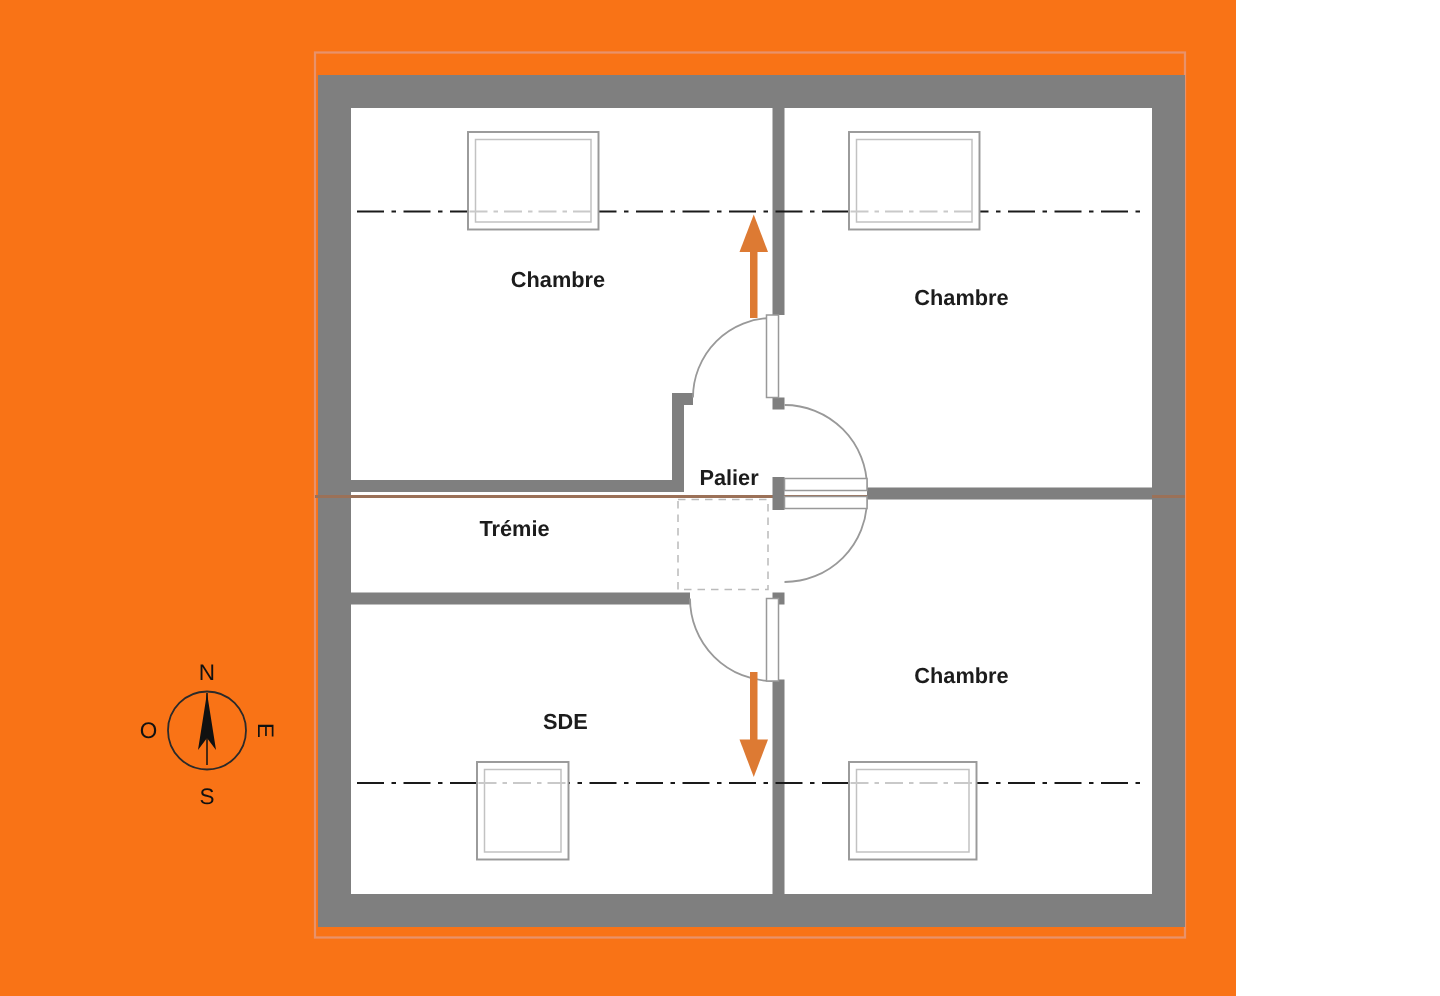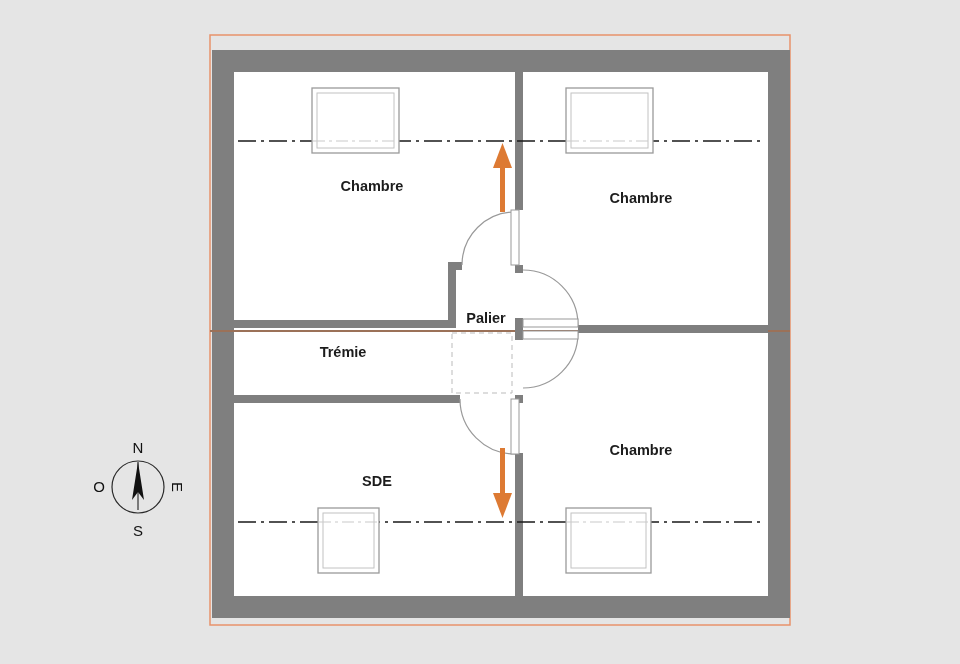--- a/index.html
+++ b/index.html
@@ -1,16 +1,16 @@
 <!DOCTYPE html>
 <html style="--wall: #7f7f7f; --outline: #e8926b; --arrow: #dd7a33; --axis-line: #1a1a1a; --window-stroke: #9a9a9a; --door-stroke: #999999; --floor-line: #9b7158; --dashed-guide: #bbbbbb; --label-text: #1c1c1c;"><head>
 <meta charset="utf-8">
 <style>
   html,body{margin:0;padding:0;background:#ffffff;}
-  .stage{position:relative;width:960px;height:664px;background:#e5e5e5;overflow:hidden;}
+  .stage{position:relative;width:824px;height:664px;background:#f97316;overflow:hidden;}
   svg{display:block;}
   svg text{font-family:"Liberation Sans",sans-serif;}
   .wall{fill:var(--wall,#7f7f7f);stroke:none;}
   .inner-floor{fill:#ffffff;}
   .outline{fill:none;stroke:var(--outline,#e8926b);stroke-width:1.5;}
   .floor-line{stroke:var(--floor-line,#9b7158);stroke-width:2;}
   .guide{fill:none;stroke:var(--dashed-guide,#bbbbbb);stroke-width:1;stroke-dasharray:5 4;}
   .arc{fill:none;stroke:var(--door-stroke,#999999);stroke-width:1.2;}
   .leaf{fill:#ffffff;stroke:var(--door-stroke,#999999);stroke-width:1;}
   .axis{stroke:var(--axis-line,#1a1a1a);stroke-width:1.4;stroke-dasharray:18 5 3 5;fill:none;}

